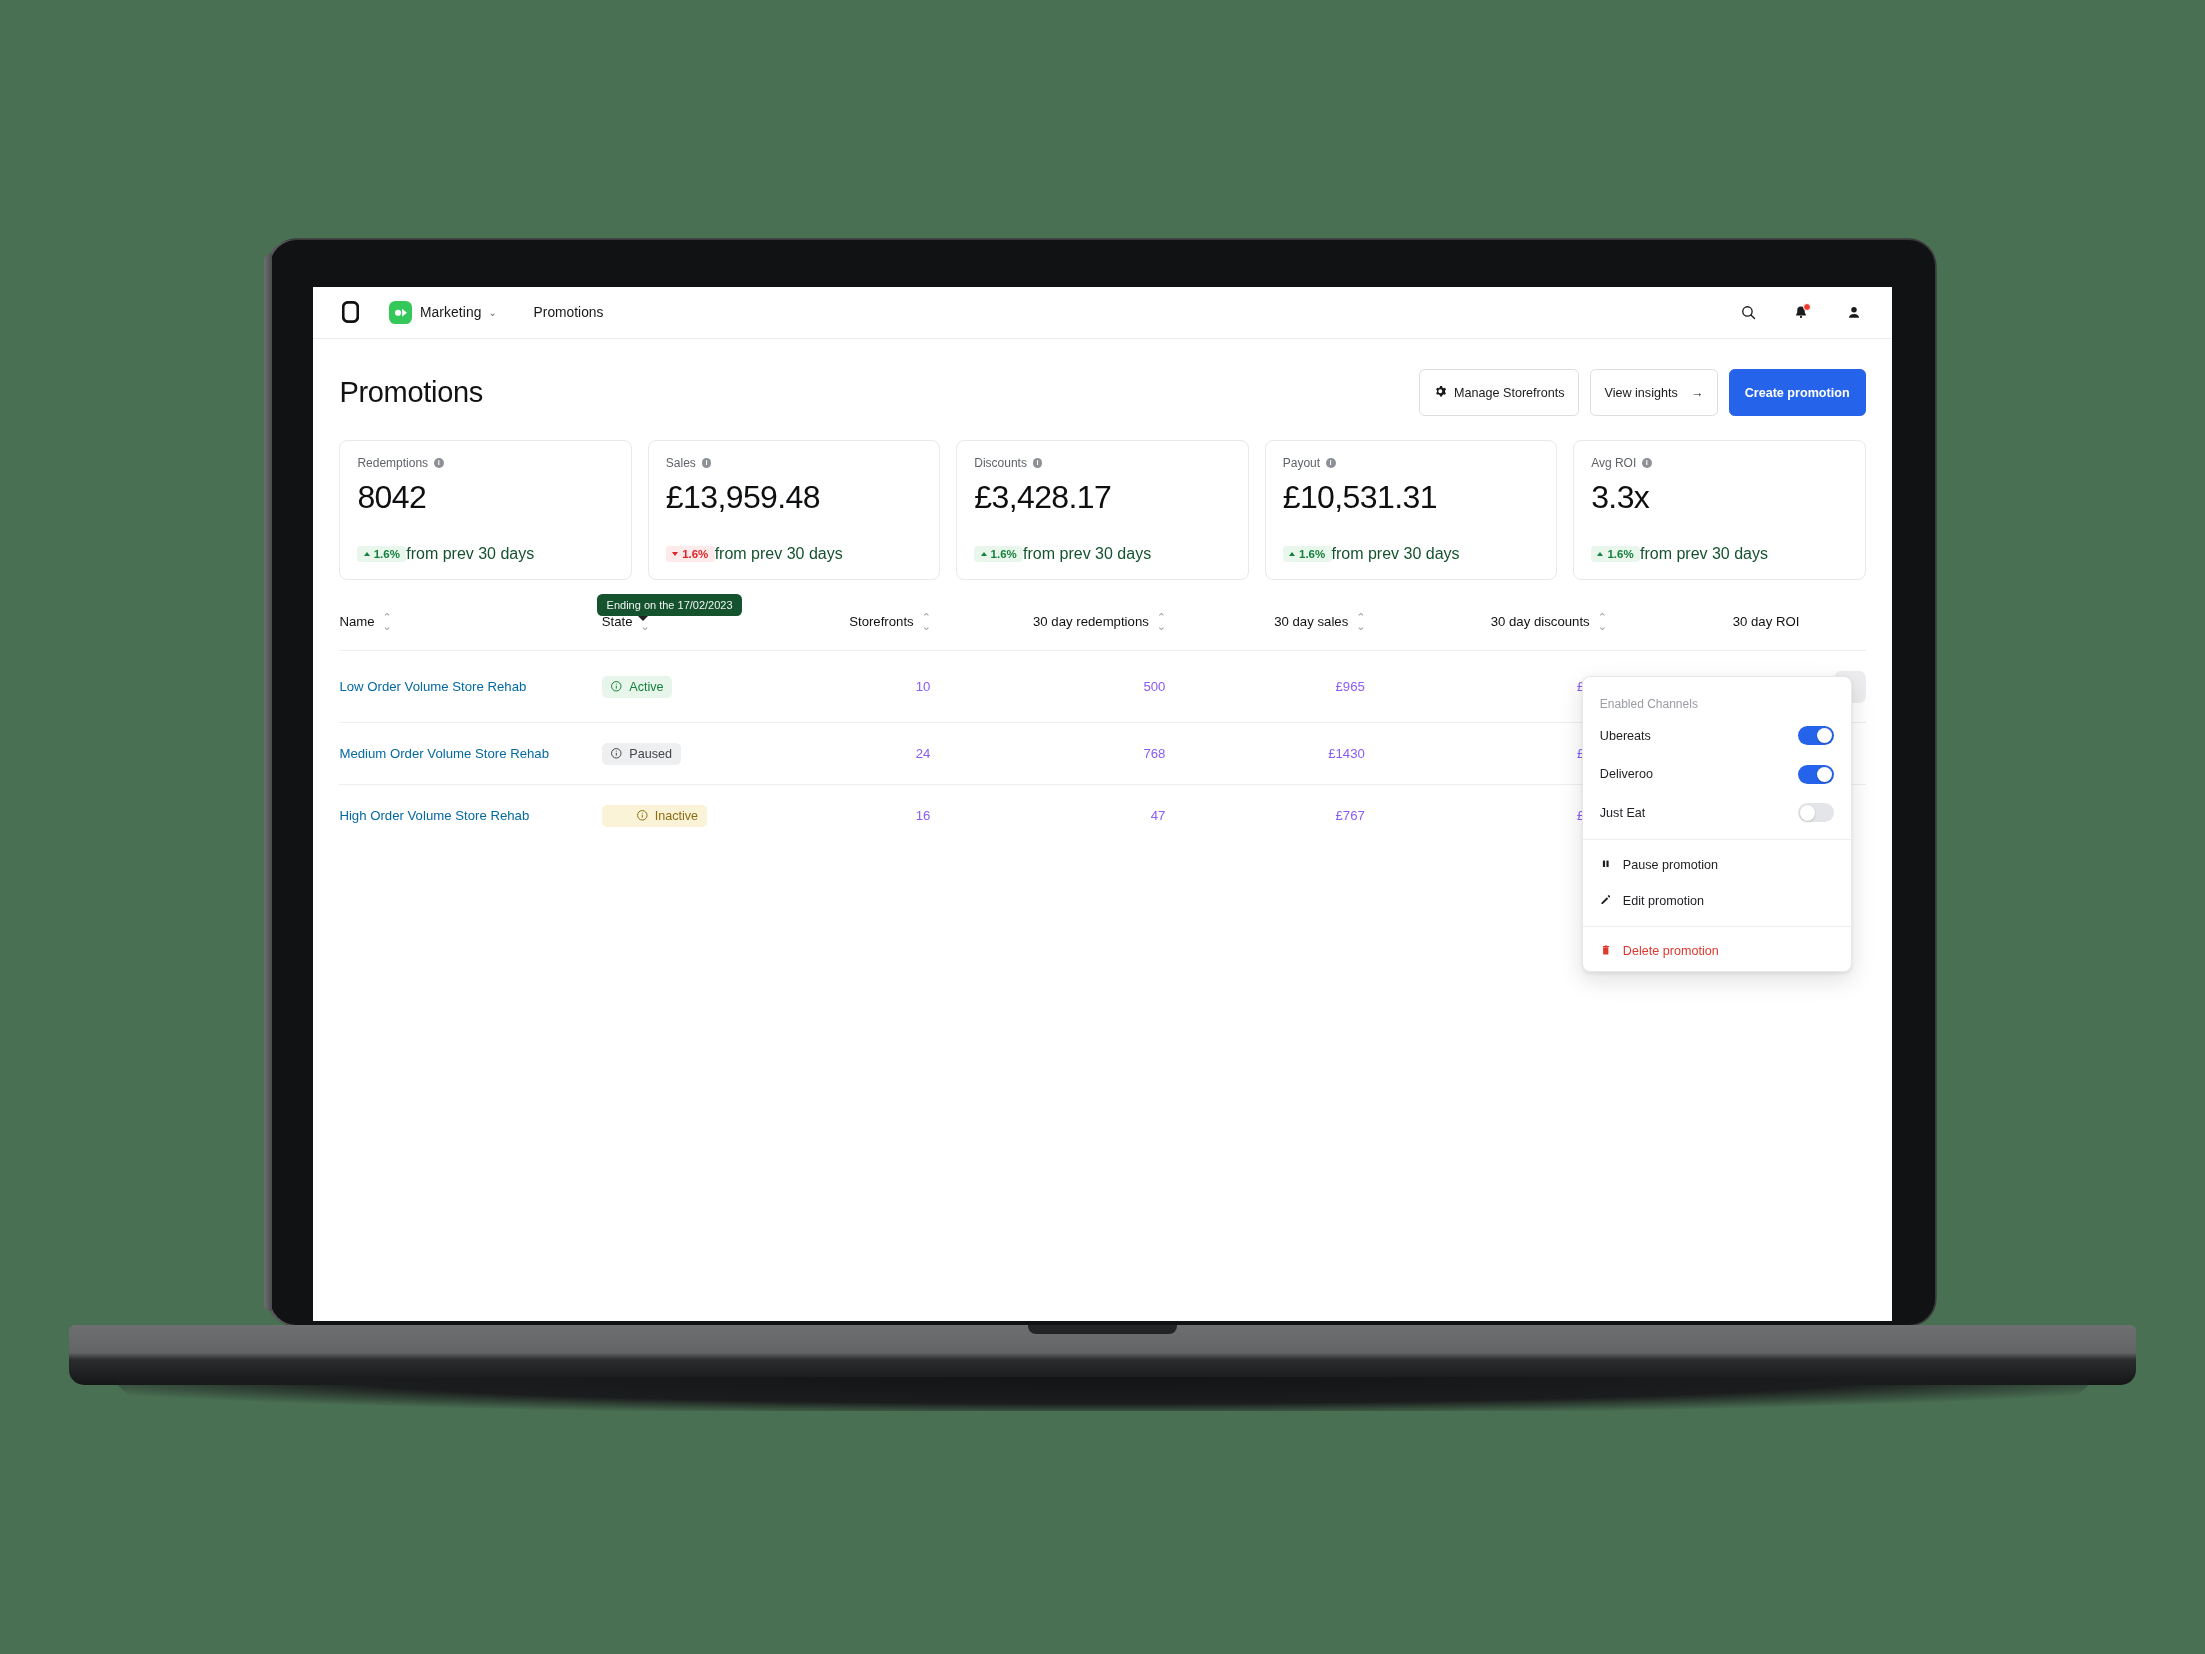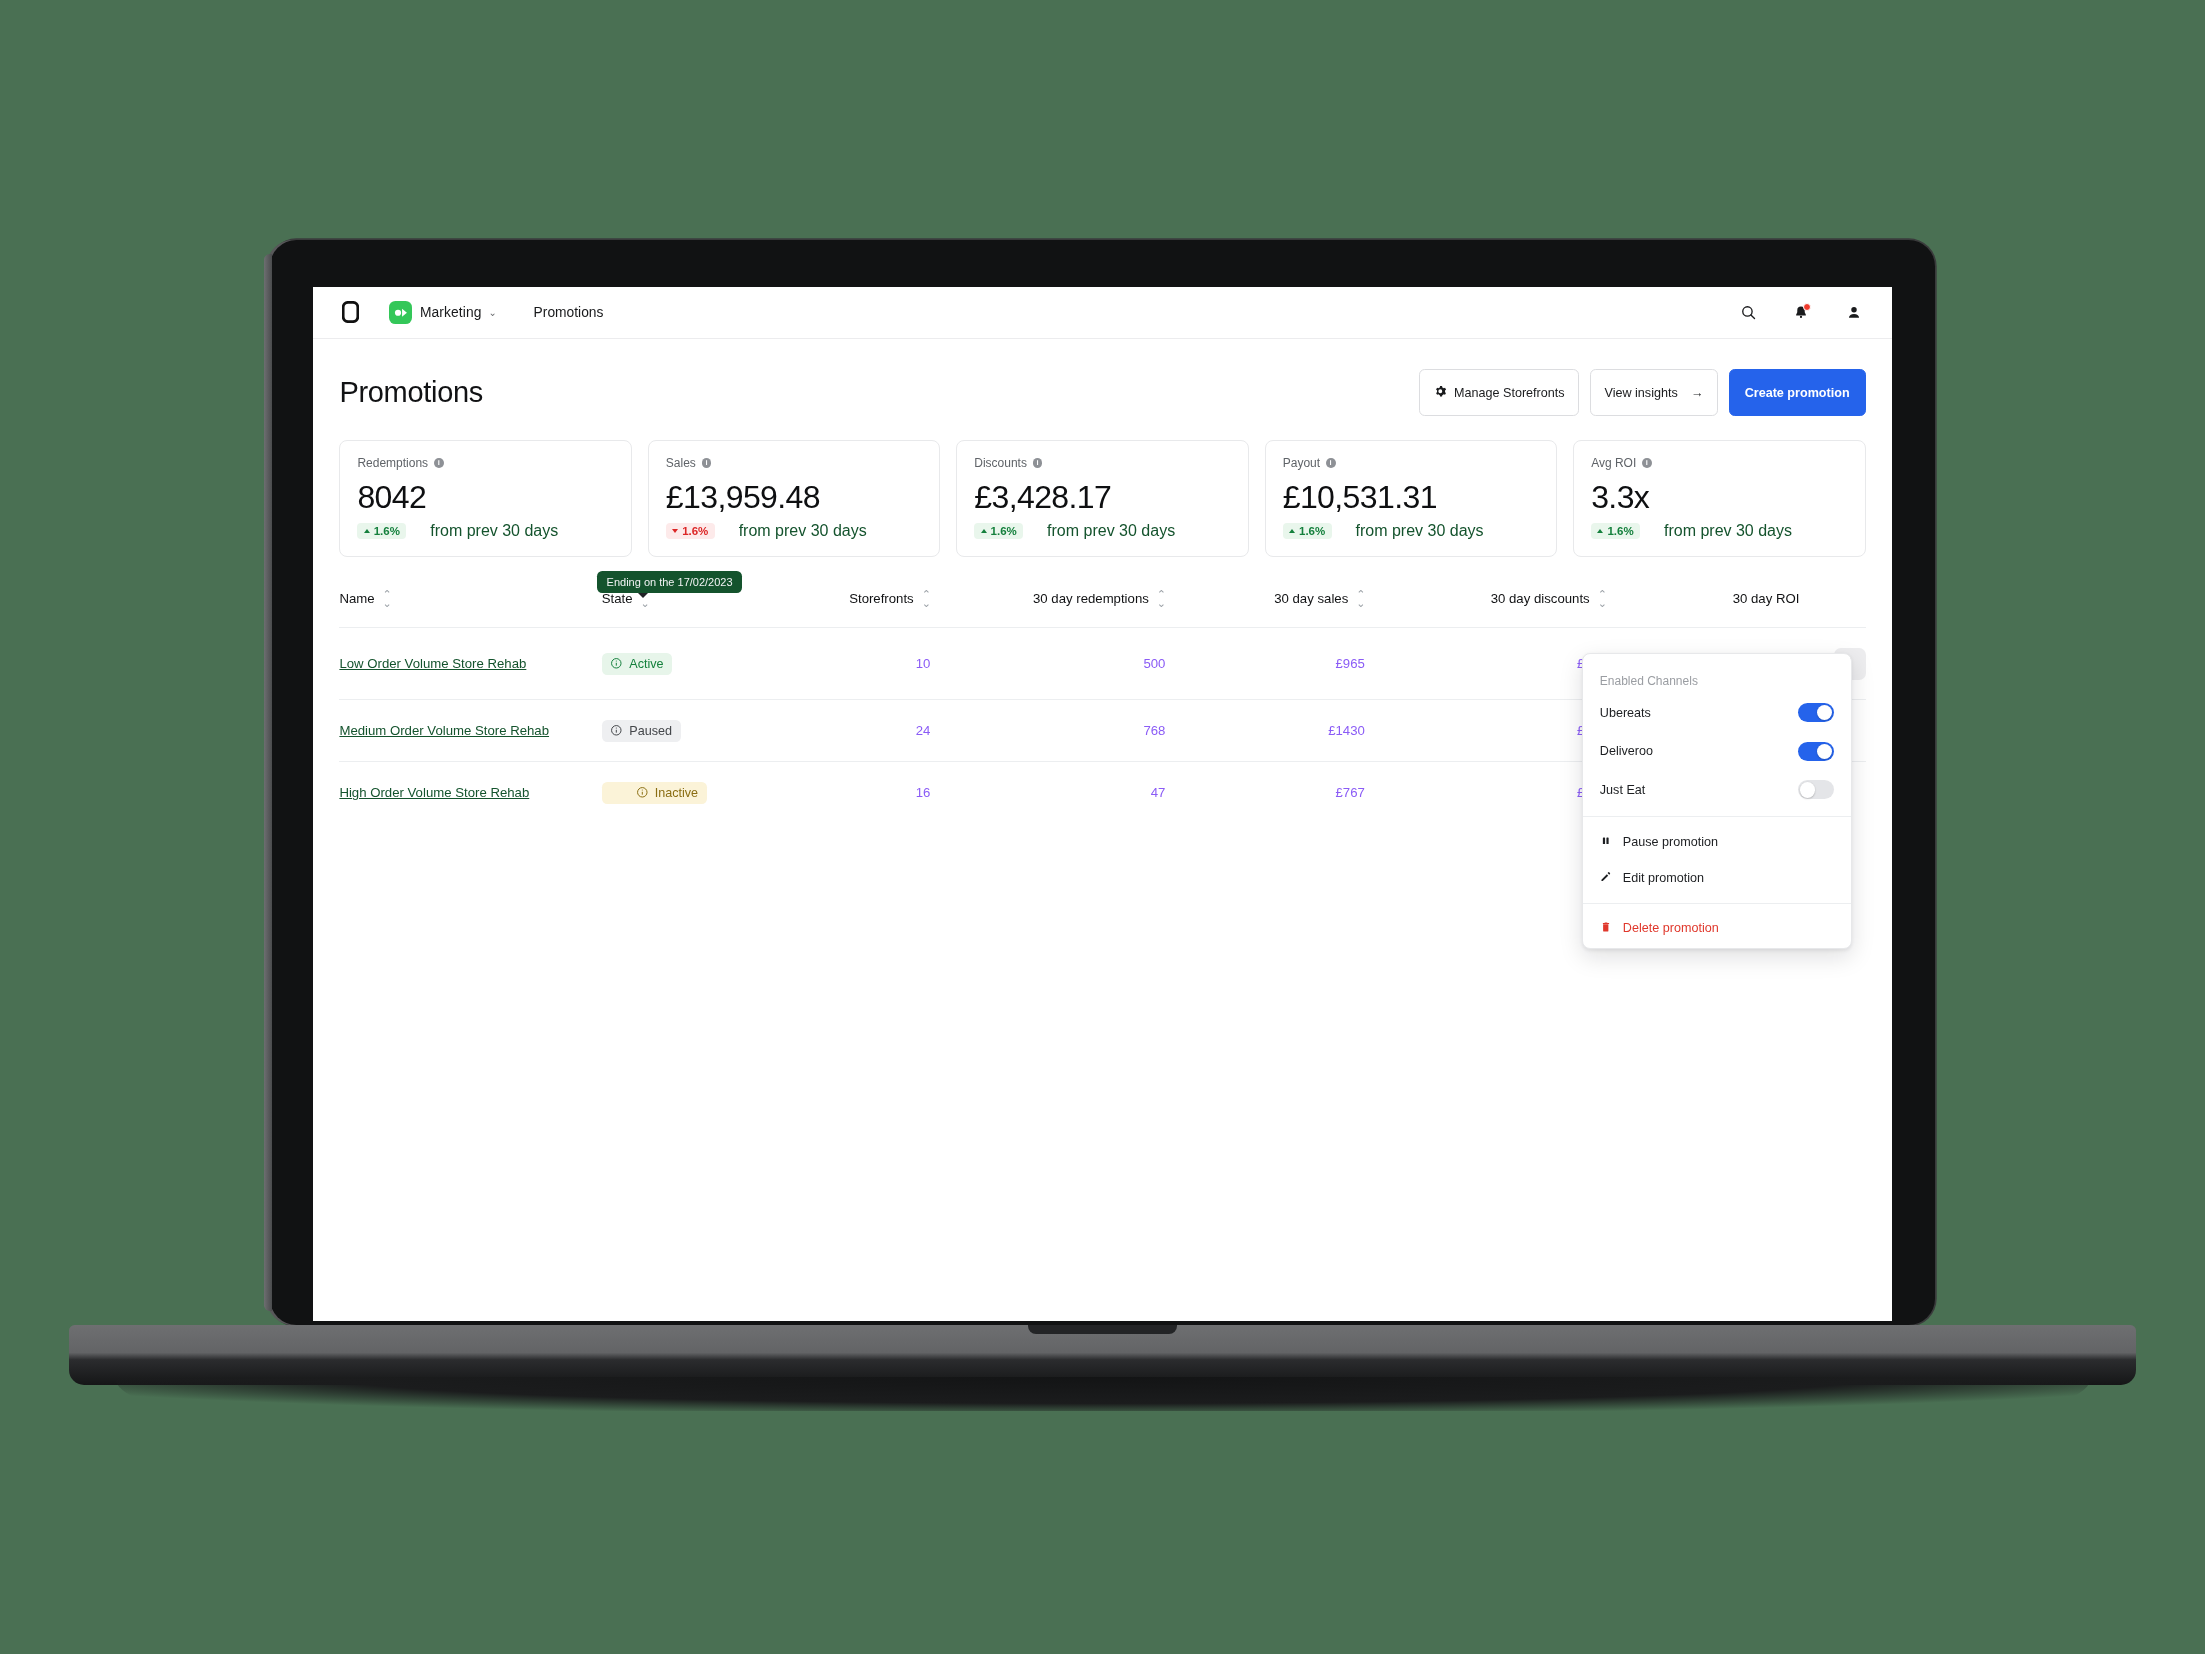--- a/index.html
+++ b/index.html
@@ -108,21 +108,21 @@
     flex:1; background:#fff; border:0.6px solid #e8e9eb; border-radius:8px;
     padding: 15px 17px 16px 17px;
   }
   .stat-label { font-size:12px; color:#5f6368; display:flex; align-items:center; gap:5.7px; }
   .info-dot {
     width:9.8px;height:9.8px;border-radius:50%;background:#8e9196;
     display:inline-flex;align-items:center;justify-content:center;
     color:#fff;font-size:7.5px;font-weight:700;line-height:1;
   }
   .stat-value { font-size: 32px; color:#0e0f11; margin-top: 9.2px; letter-spacing:-0.6px; font-weight:400;}
-  .stat-foot { display:flex; align-items:center; gap:24px; margin-top:6px; }
+  .stat-foot { display:flex; align-items:center; gap:0; margin-top:29px; }
   .pill-delta {
     border-radius:4px; padding:2.3px 6.3px; font-size:11.5px; font-weight:600;
     display:flex; align-items:center; gap:4px;
   }
   .pill-up { background:#e9f6ec; color:#15803d; }
   .pill-down { background:#fdeaea; color:#dc2626; }
   .tri { width:0;height:0;border-left:3.4px solid transparent;border-right:3.4px solid transparent; }
   .tri-up { border-bottom:4.6px solid #15803d; }
   .tri-down { border-top:4.6px solid #dc2626; }
   .stat-note { font-size:16px; color:#14532d; }
@@ -135,21 +135,21 @@
     padding: 0 0 19.5px 0;
   }
   th .th-in { display:flex; align-items:center; gap:8px; }
   th.num .th-in { justify-content:flex-end; }
   .sort-ic { color:#9aa0a6; font-size:11px; line-height:.8; letter-spacing:-0.6px; display:flex; flex-direction:column; }
   td {
     font-size:13.2px; color:#26282b; padding: 19.5px 0; border-top:0.6px solid #eceef0;
     vertical-align: middle;
   }
   td.num { text-align:right; color:#8b5cf6; }
-  tr.row td:first-child { color:#14532d;text-decoration:underline; }
+  tr.row td:first-child { color:#0369a1; }
   .state-pill {
     display:inline-flex; align-items:center; gap:6.3px;
     border-radius:5.2px; padding:4px 8.6px; font-size:12.6px; font-weight:400;
   }
   .st-active  { background:#e7f5ea; color:#15803d; }
   .st-paused  { background:#eeeff1; color:#43464a; }
   .st-inactive{ background:#fbf3d8; color:#8a6d12;padding-left:34px; }
   .ci { width:12.6px; height:12.6px; }
   .kebab-cell { width: 63px; text-align:right; }
   .kebab {

